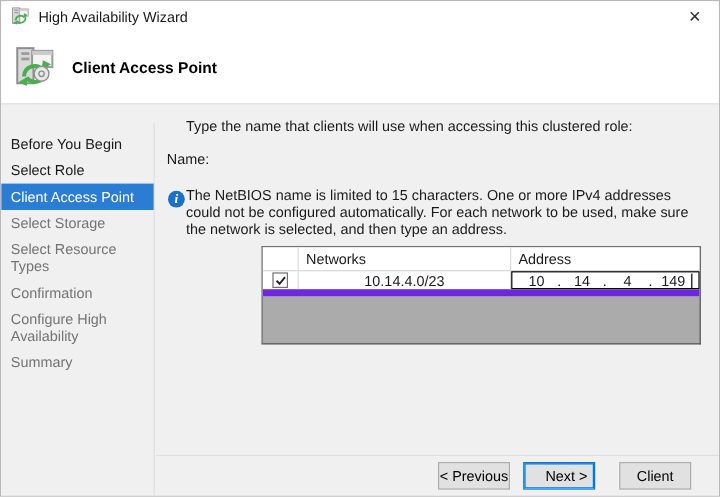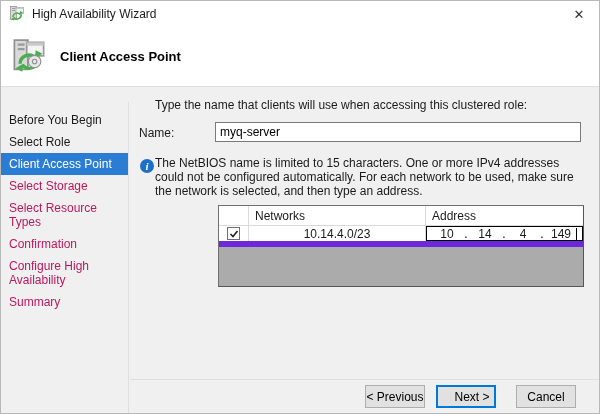--- a/index.html
+++ b/index.html
@@ -19,21 +19,21 @@
   .headerband { height:59px; background:#fff; display:flex; align-items:center; padding-left:9px; }
   .headerband .hdr-icon { width:38px; height:36px; flex:0 0 auto; }
   .headerband .hdr-title { margin-left:12px; font-weight:bold; font-size:13px; color:#000; }
   
   .bodyarea { position:absolute; left:0; top:85px; right:0; bottom:0; background:#f0f0f0;
     border-top:1px solid #dfdfdf; }
   .sidebar { position:absolute; left:0; top:15px; bottom:0; width:128px; border-right:1px solid #dfdfdf;
     padding-top:7px; }
   .nav-item { padding:4px 6px 4px 8px; line-height:14px; cursor:default; }
   .nav-item.done { color:#1a1a1a; }
-  .nav-item.disabled { color:#be185d; }
+  .nav-item.disabled { color:#737373; }
   .nav-item.active { color:#ffffff; }
   
   .content { position:absolute; left:129px; top:0; right:0; bottom:0; }
   .instruction { position:absolute; left:25px; top:11px; }
   .name-label { position:absolute; left:9px; top:39px; }
   .name-input { position:absolute; left:85px; top:35px; width:366px; height:20px;
     border:1px solid #7a7a7a; background:#fff; padding:0 4px; font:inherit; color:#000; }
   .info-icon { position:absolute; left:10px; top:72px; width:14px; height:14px; border-radius:50%;
     background:#1d70c8; color:#fff; text-align:center; line-height:14px;
     font-family:"Liberation Serif","DejaVu Serif",serif; font-style:italic; font-weight:bold; font-size:11px; }
@@ -113,21 +113,20 @@
         <div class="nav-item disabled"><span>Select Resource Types</span></div>
         <div class="nav-item disabled"><span>Confirmation</span></div>
         <div class="nav-item disabled"><span>Configure High Availability</span></div>
         <div class="nav-item disabled"><span>Summary</span></div>
       </div>
 
     <div class="content">
       <div class="instruction">Type the name that clients will use when accessing this clustered role:</div>
 
       <span class="name-label">Name:</span>
-      <input class="name-input" type="text" value="myq-server" style="">
 
       <div class="info-icon">i</div>
       <div class="info-text">The NetBIOS name is limited to 15 characters.  One or more IPv4 addresses could not be configured automatically.  For each network to be used, make sure the network is selected, and then type an address.</div>
 
       <div class="net-table">
         <div class="thead">
           <div class="c-check"></div>
           <div class="c-net">Networks</div>
           <div class="c-addr">Address</div>
         </div>
@@ -151,16 +150,16 @@
               <span class="octet">149</span>
               <span class="caret"></span>
             </div>
           </div>
         </div>
       </div>
 
       <div class="footer-sep"></div>
       <button class="btn btn-previous">&lt; Previous</button>
       <button class="btn btn-next">Next &gt;</button>
-      <button class="btn btn-cancel">Cancel</button>
+      <button class="btn btn-cancel">Client</button>
     </div>
   </div>
 </div>
 
 </body></html>

